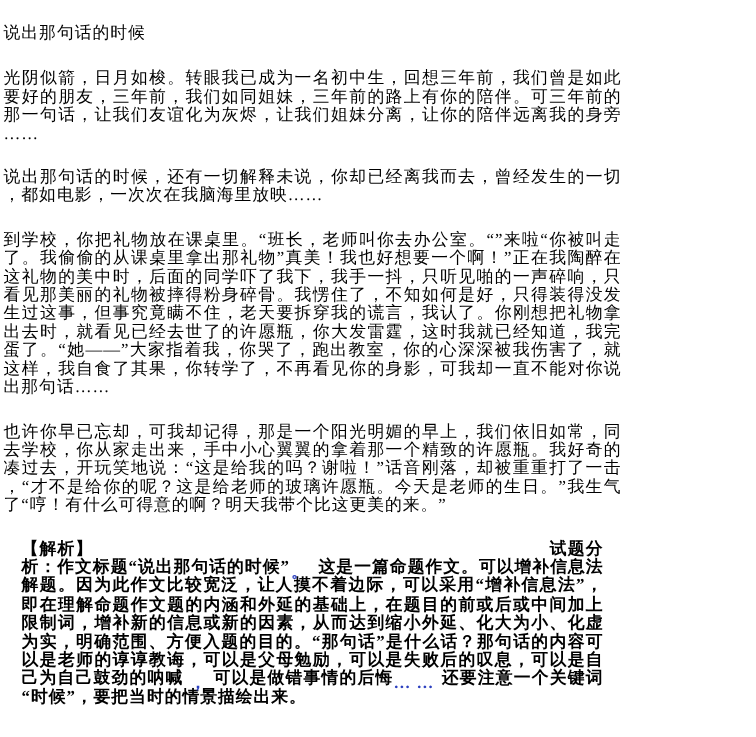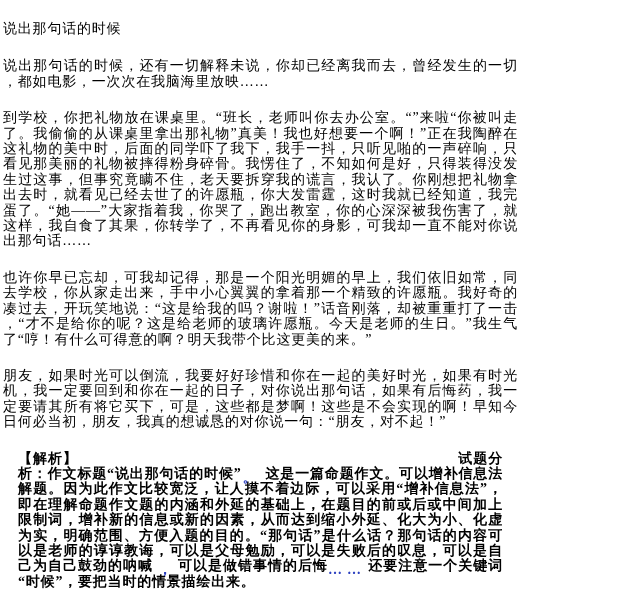--- a/index.html
+++ b/index.html
@@ -58,24 +58,24 @@
     margin-right: 2px;
   }
 </style>
 </head>
 <body>
 
 <div class="page">
 
   <h1 class="title">说出那句话的时候</h1>
 
+  <p class="para">光阴似箭，日月如梭。转眼我已成为一名初中生，回想三年前，我们曾是如此要好的朋友，三年前，我们如同姐妹，三年前的路上有你的陪伴。可三年前的那一句话，让我们友谊化为灰烬，让我们姐妹分离，让你的陪伴远离我的身旁……</p>
 
   <p class="para">说出那句话的时候，还有一切解释未说，你却已经离我而去，曾经发生的一切，都如电影，一次次在我脑海里放映……</p>
 
   <p class="para">到学校，你把礼物放在课桌里。“班长，老师叫你去办公室。“”来啦“你被叫走了。我偷偷的从课桌里拿出那礼物”真美！我也好想要一个啊！”正在我陶醉在这礼物的美中时，后面的同学吓了我下，我手一抖，只听见啪的一声碎响，只看见那美丽的礼物被摔得粉身碎骨。我愣住了，不知如何是好，只得装得没发生过这事，但事究竟瞒不住，老天要拆穿我的谎言，我认了。你刚想把礼物拿出去时，就看见已经去世了的许愿瓶，你大发雷霆，这时我就已经知道，我完蛋了。“她——”大家指着我，你哭了，跑出教室，你的心深深被我伤害了，就这样，我自食了其果，你转学了，不再看见你的身影，可我却一直不能对你说出那句话……</p>
 
   <p class="para">也许你早已忘却，可我却记得，那是一个阳光明媚的早上，我们依旧如常，同去学校，你从家走出来，手中小心翼翼的拿着那一个精致的许愿瓶。我好奇的凑过去，开玩笑地说：“这是给我的吗？谢啦！”话音刚落，却被重重打了一击，“才不是给你的呢？这是给老师的玻璃许愿瓶。今天是老师的生日。”我生气了“哼！有什么可得意的啊？明天我带个比这更美的来。”</p>
 
-  <p class="para">朋友，如果时光可以倒流，我要好好珍惜和你在一起的美好时光，如果有时光机，我一定要回到和你在一起的日子，对你说出那句话，如果有后悔药，我一定要请其所有将它买下，可是，这些都是梦啊！这些是不会实现的啊！早知今日何必当初，朋友，我真的想诚恳的对你说一句：“朋友，对不起！”</p>
 
   <p class="analysis"><span>【解析】</span><span class="analysis-spacer"></span><span>试题分析：作文标题“说出那句话的时候”</span><span class="blue-mark blue-period">。</span><span>这是一篇命题作文。可以增补信息法解题。因为此作文比较宽泛，让人摸不着边际，可以采用“增补信息法”，即在理解命题作文题的内涵和外延的基础上，在题目的前或后或中间加上限制词，增补新的信息或新的因素，从而达到缩小外延、化大为小、化虚为实，明确范围、方便入题的目的。“那句话”是什么话？那句话的内容可以是老师的谆谆教诲，可以是父母勉励，可以是失败后的叹息，可以是自己为自己鼓劲的呐喊</span><span class="blue-mark blue-comma">，</span><span>可以是做错事情的后悔</span><span class="blue-mark blue-ellipsis">……</span><span>还要注意一个关键词“时候”，要把当时的情景描绘出来。</span></p>
 
 </div>
 
 </body></html>

